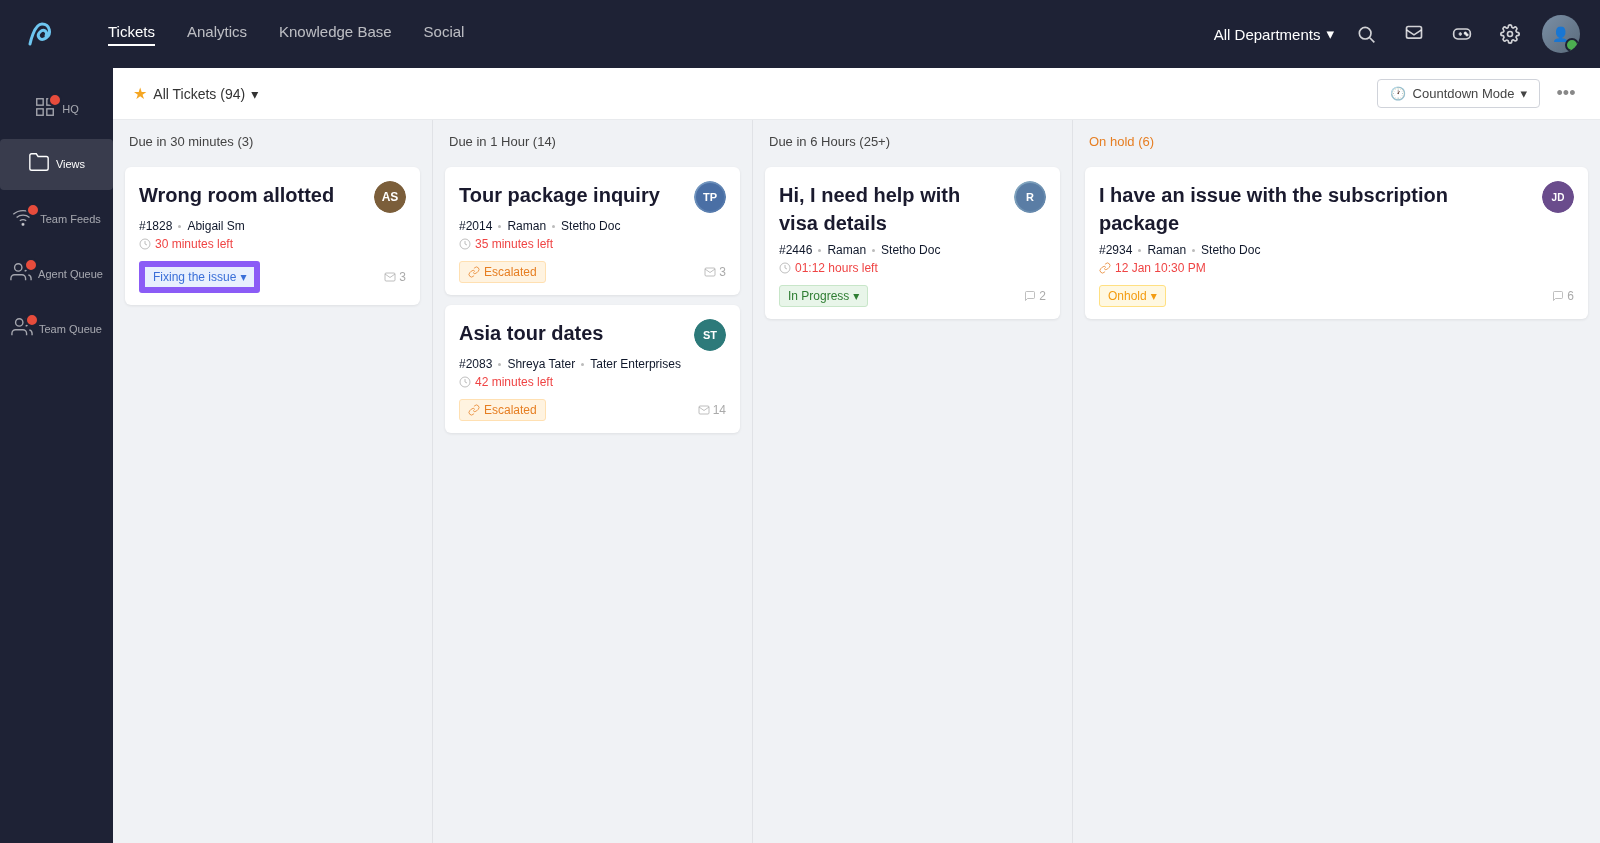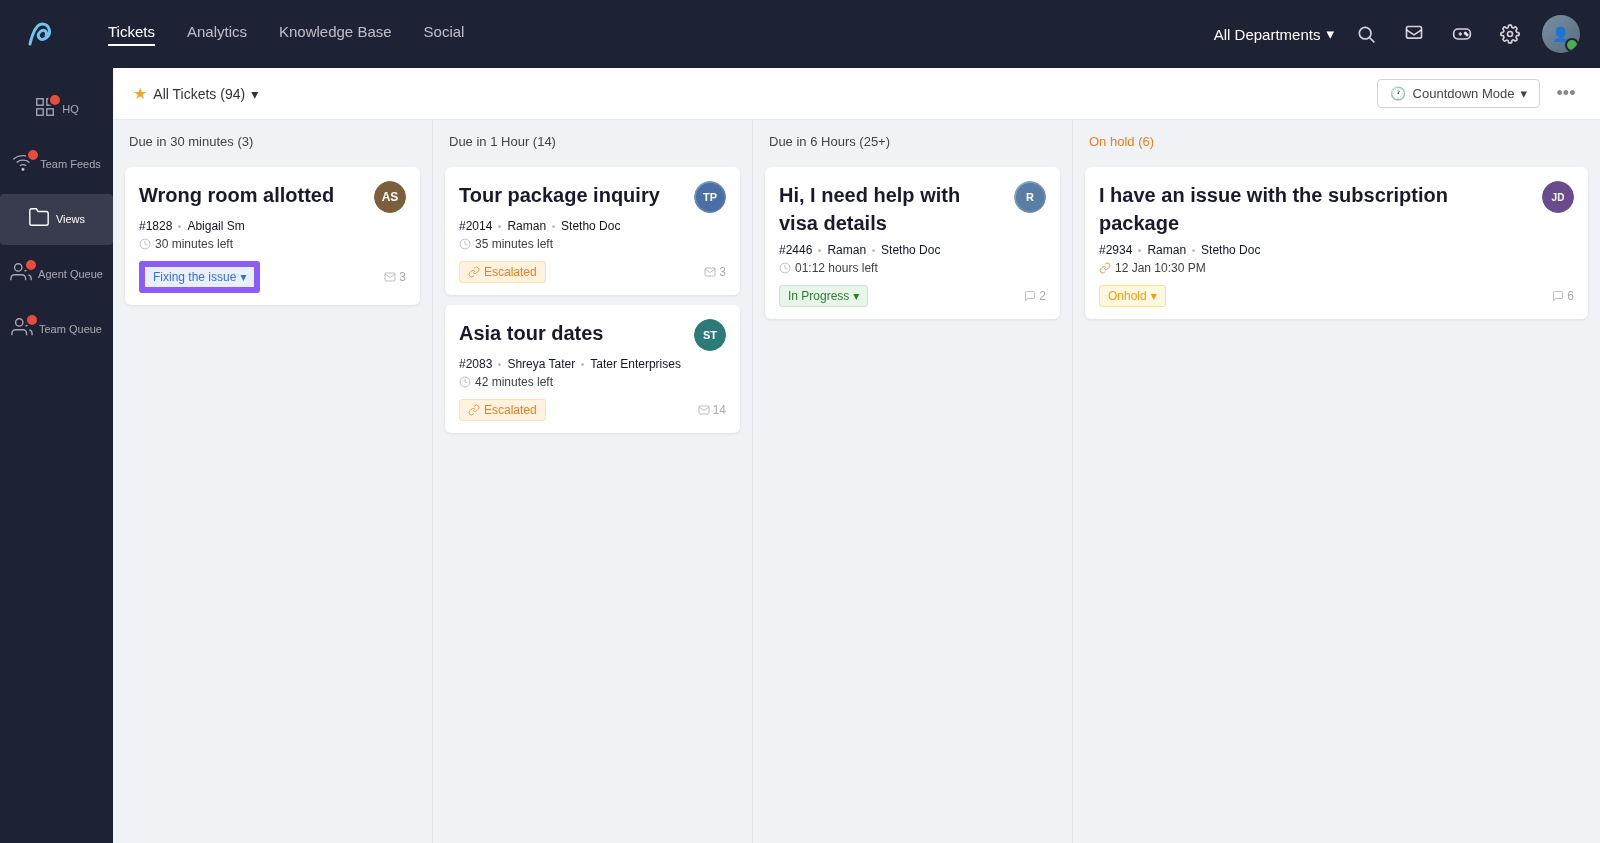--- a/index.html
+++ b/index.html
@@ -304,21 +304,21 @@
       height: 3px;
       background: #bbb;
       border-radius: 50%;
       display: inline-block;
     }
     .card-time {
       display: flex;
       align-items: center;
       gap: 4px;
       font-size: 12px;
-      color: #404040;
+      color: #ef4444;
       margin-bottom: 10px;
     }
     .card-footer {
       display: flex;
       align-items: center;
       justify-content: space-between;
     }
     .badge-tag {
       display: inline-flex;
       align-items: center;
@@ -429,42 +429,42 @@
             <rect x="3" y="3" width="7" height="7"></rect>
             <rect x="14" y="3" width="7" height="7"></rect>
             <rect x="3" y="14" width="7" height="7"></rect>
             <rect x="14" y="14" width="7" height="7"></rect>
           </svg>
         <span class="badge-dot"></span>
       </div>
       <span class="sidebar-label">HQ</span>
     </div>
 
+    <div class="sidebar-item active">
+      <div class="sidebar-icon">
+        <svg width="22" height="22" fill="none" stroke="#fff" stroke-width="1.5" viewBox="0 0 24 24">
+            <path d="M22 19a2 2 0 01-2 2H4a2 2 0 01-2-2V5a2 2 0 012-2h5l2 3h9a2 2 0 012 2z"></path>
+          </svg>
+      </div>
+      <span class="sidebar-label">Views</span>
+    </div>
+
     <div class="sidebar-item">
       <div class="sidebar-icon">
         <svg width="22" height="22" fill="none" stroke="rgba(255,255,255,0.6)" stroke-width="1.5" viewBox="0 0 24 24">
             <path d="M5 12.55a11 11 0 0114.08 0"></path>
             <path d="M1.42 9a16 16 0 0121.16 0"></path>
             <path d="M8.53 16.11a6 6 0 016.95 0"></path>
             <circle cx="12" cy="20" r="1" fill="rgba(255,255,255,0.6)"></circle>
           </svg>
         <span class="badge-dot"></span>
       </div>
       <span class="sidebar-label">Team Feeds</span>
     </div>
 
-    <div class="sidebar-item active">
-      <div class="sidebar-icon">
-        <svg width="22" height="22" fill="none" stroke="#fff" stroke-width="1.5" viewBox="0 0 24 24">
-            <path d="M22 19a2 2 0 01-2 2H4a2 2 0 01-2-2V5a2 2 0 012-2h5l2 3h9a2 2 0 012 2z"></path>
-          </svg>
-      </div>
-      <span class="sidebar-label">Views</span>
-    </div>
-
     <div class="sidebar-item">
       <div class="sidebar-icon">
         <svg width="22" height="22" fill="none" stroke="rgba(255,255,255,0.6)" stroke-width="1.5" viewBox="0 0 24 24">
             <path d="M17 21v-2a4 4 0 00-4-4H5a4 4 0 00-4 4v2"></path>
             <circle cx="9" cy="7" r="4"></circle>
             <path d="M23 21v-2a4 4 0 00-3-3.87"></path>
             <path d="M16 3.13a4 4 0 010 7.75"></path>
           </svg>
         <span class="badge-dot"></span>
       </div>

